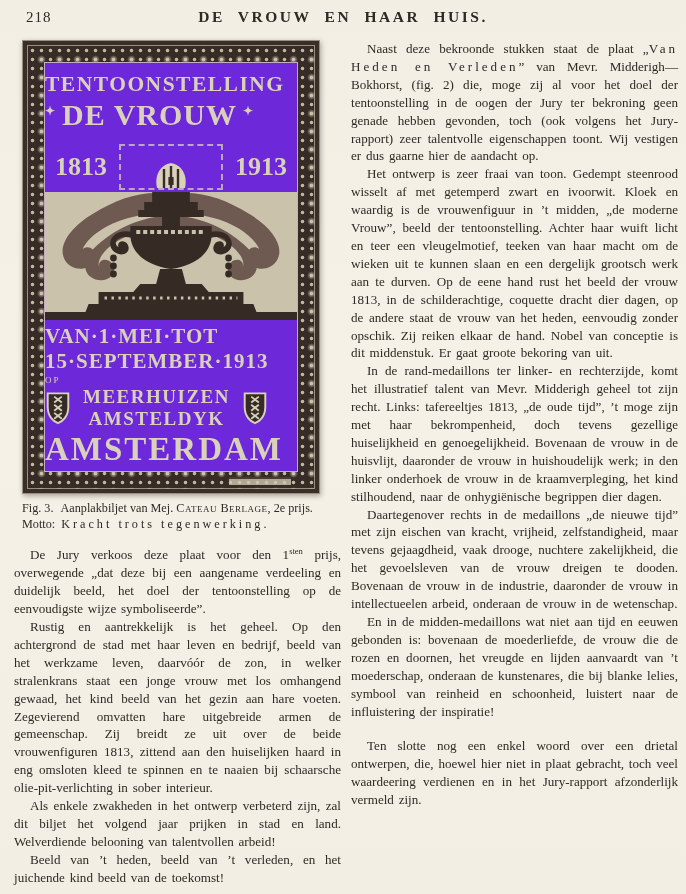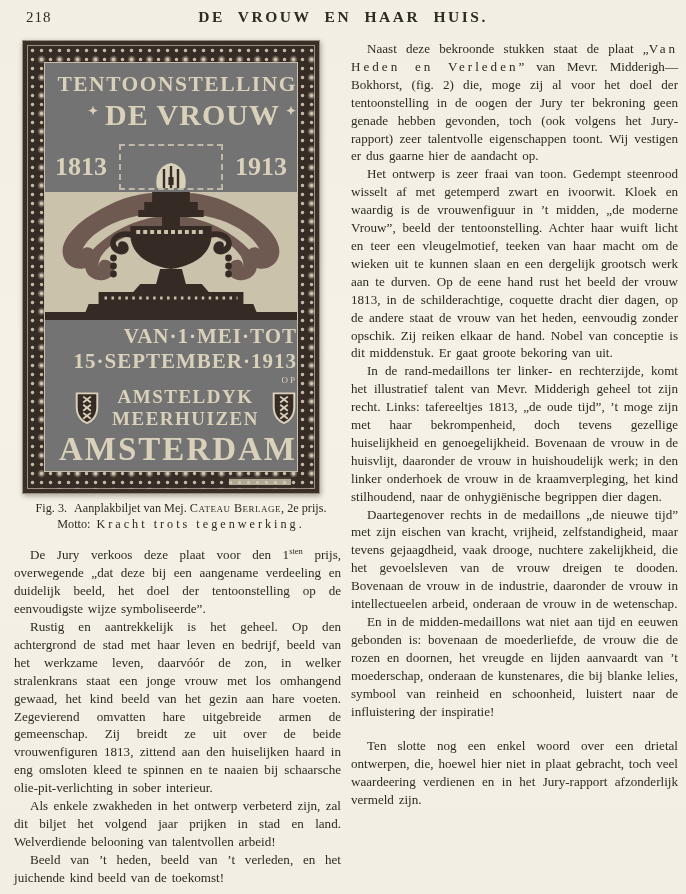--- a/index.html
+++ b/index.html
@@ -25,44 +25,44 @@
   
   .poster-wrap{margin-left:8px;width:300px;}
   .poster{width:298px;height:454px;background:#3a2f28;border:1px solid #99917f;
     box-shadow:1px 2px 5px rgba(60,50,40,.4);position:relative;box-sizing:border-box;}
   .p-band{position:absolute;inset:4px;background-color:#372c25;
     background-image:
       radial-gradient(circle, rgba(218,209,188,.85) 1.3px, rgba(218,209,188,0) 2.2px),
       radial-gradient(circle, rgba(218,209,188,.45) 2.8px, rgba(218,209,188,0) 3.9px);
     background-size:9px 9px, 18px 18px;background-position:0 0, 4.5px 4.5px;
     border:1px solid rgba(218,209,188,.6);}
-  .p-field{position:absolute;inset:21px;background:#737373;
+  .p-field{position:absolute;inset:21px;background:#6d28d9;
     border:1px solid rgba(218,209,188,.8);
-    display:flex;flex-direction:column;align-items:flex-end;color:#d9d1ba;overflow:hidden;}
+    display:flex;flex-direction:column;align-items:flex-start;color:#d9d1ba;overflow:hidden;}
   .p-title1{font-size:21.5px;font-weight:bold;letter-spacing:1.5px;margin-top:9px;white-space:nowrap;}
   .p-title2{font-size:30px;font-weight:bold;letter-spacing:1px;margin-top:1px;white-space:nowrap;
     display:flex;align-items:center;gap:6px;}
   .p-title2 .orn{font-size:12px;transform:translateY(-4px);}
   .years-row{display:flex;width:100%;justify-content:space-between;align-items:center;
     padding:0 10px;box-sizing:border-box;margin-top:12px;}
   .year{font-size:26px;font-weight:bold;white-space:nowrap;}
   .flame-box{width:104px;height:46px;border:2px dashed rgba(218,209,188,.75);
     display:flex;align-items:flex-end;justify-content:center;box-sizing:border-box;}
   .scene{width:100%;height:128px;margin-top:2px;}
   .p-date1{font-size:21px;font-weight:bold;letter-spacing:1px;margin-top:4px;white-space:nowrap;}
   .p-date2{font-size:21px;font-weight:bold;letter-spacing:1px;white-space:nowrap;}
   .p-op{font-size:9px;letter-spacing:2px;margin-top:1px;}
   .venue-row{display:flex;align-items:center;gap:12px;margin-top:1px;}
   .venue-lines{text-align:center;}
   .venue{font-size:19px;font-weight:bold;letter-spacing:1.5px;line-height:22px;white-space:nowrap;}
   .p-city{font-size:33px;font-weight:bold;letter-spacing:2px;margin-top:1px;white-space:nowrap;}
   .printer-credit{position:absolute;right:28px;bottom:8px;width:62px;height:6px;
     background:#cfc7b1;border-top:2px solid #4a4036;opacity:.8;}
   
-  .caption{width:318px;text-align:center;font-size:12.2px;margin-top:7px;line-height:15px;}
+  .caption{width:318px;text-align:left;font-size:12.2px;margin-top:7px;line-height:15px;}
   .caption .figlabel{margin-right:7px;}
   .caption .artist{font-variant:small-caps;letter-spacing:.5px;}
   .motto-line{margin-top:1px;}
   .motto-label{margin-right:6px;}
   .motto-text{letter-spacing:3px;}
   .left-text{margin-top:11px;}
 </style>
 </head>
 <body>
 
@@ -147,22 +147,22 @@
                 <g stroke="#d9d1ba" stroke-width="1.7">
                   <line x1="8.5" y1="5.5" x2="15.5" y2="11"></line>
                     <line x1="15.5" y1="5.5" x2="8.5" y2="11"></line>
                   <line x1="8.5" y1="13" x2="15.5" y2="18.5"></line>
                     <line x1="15.5" y1="13" x2="8.5" y2="18.5"></line>
                   <line x1="8.5" y1="20.5" x2="15.5" y2="26"></line>
                     <line x1="15.5" y1="20.5" x2="8.5" y2="26"></line>
                 </g>
               </svg>
               <div class="venue-lines">
+                <div class="venue">MEERHUIZEN</div>
                 <div class="venue">AMSTELDYK</div>
-                <div class="venue">MEERHUIZEN</div>
               </div>
               <svg width="26" height="36" viewBox="0 0 24 32">
                 <path d="M2.5,2.5 H21.5 V15 C21.5,24 16,28.5 12,30 C8,28.5 2.5,24 2.5,15 Z" fill="#372c25" stroke="#d9d1ba" stroke-width="1.8"></path>
                 <g stroke="#d9d1ba" stroke-width="1.7">
                   <line x1="8.5" y1="5.5" x2="15.5" y2="11"></line>
                     <line x1="15.5" y1="5.5" x2="8.5" y2="11"></line>
                   <line x1="8.5" y1="13" x2="15.5" y2="18.5"></line>
                     <line x1="15.5" y1="13" x2="8.5" y2="18.5"></line>
                   <line x1="8.5" y1="20.5" x2="15.5" y2="26"></line>
                     <line x1="15.5" y1="20.5" x2="8.5" y2="26"></line>

